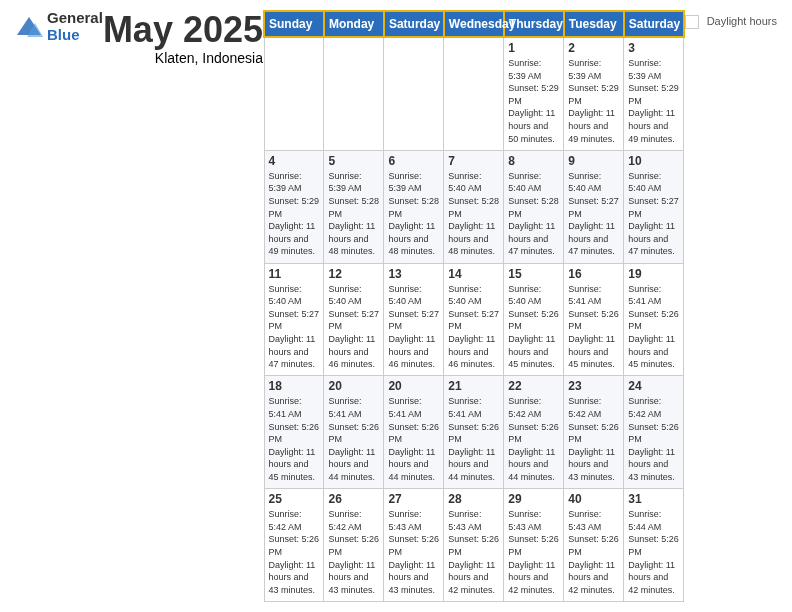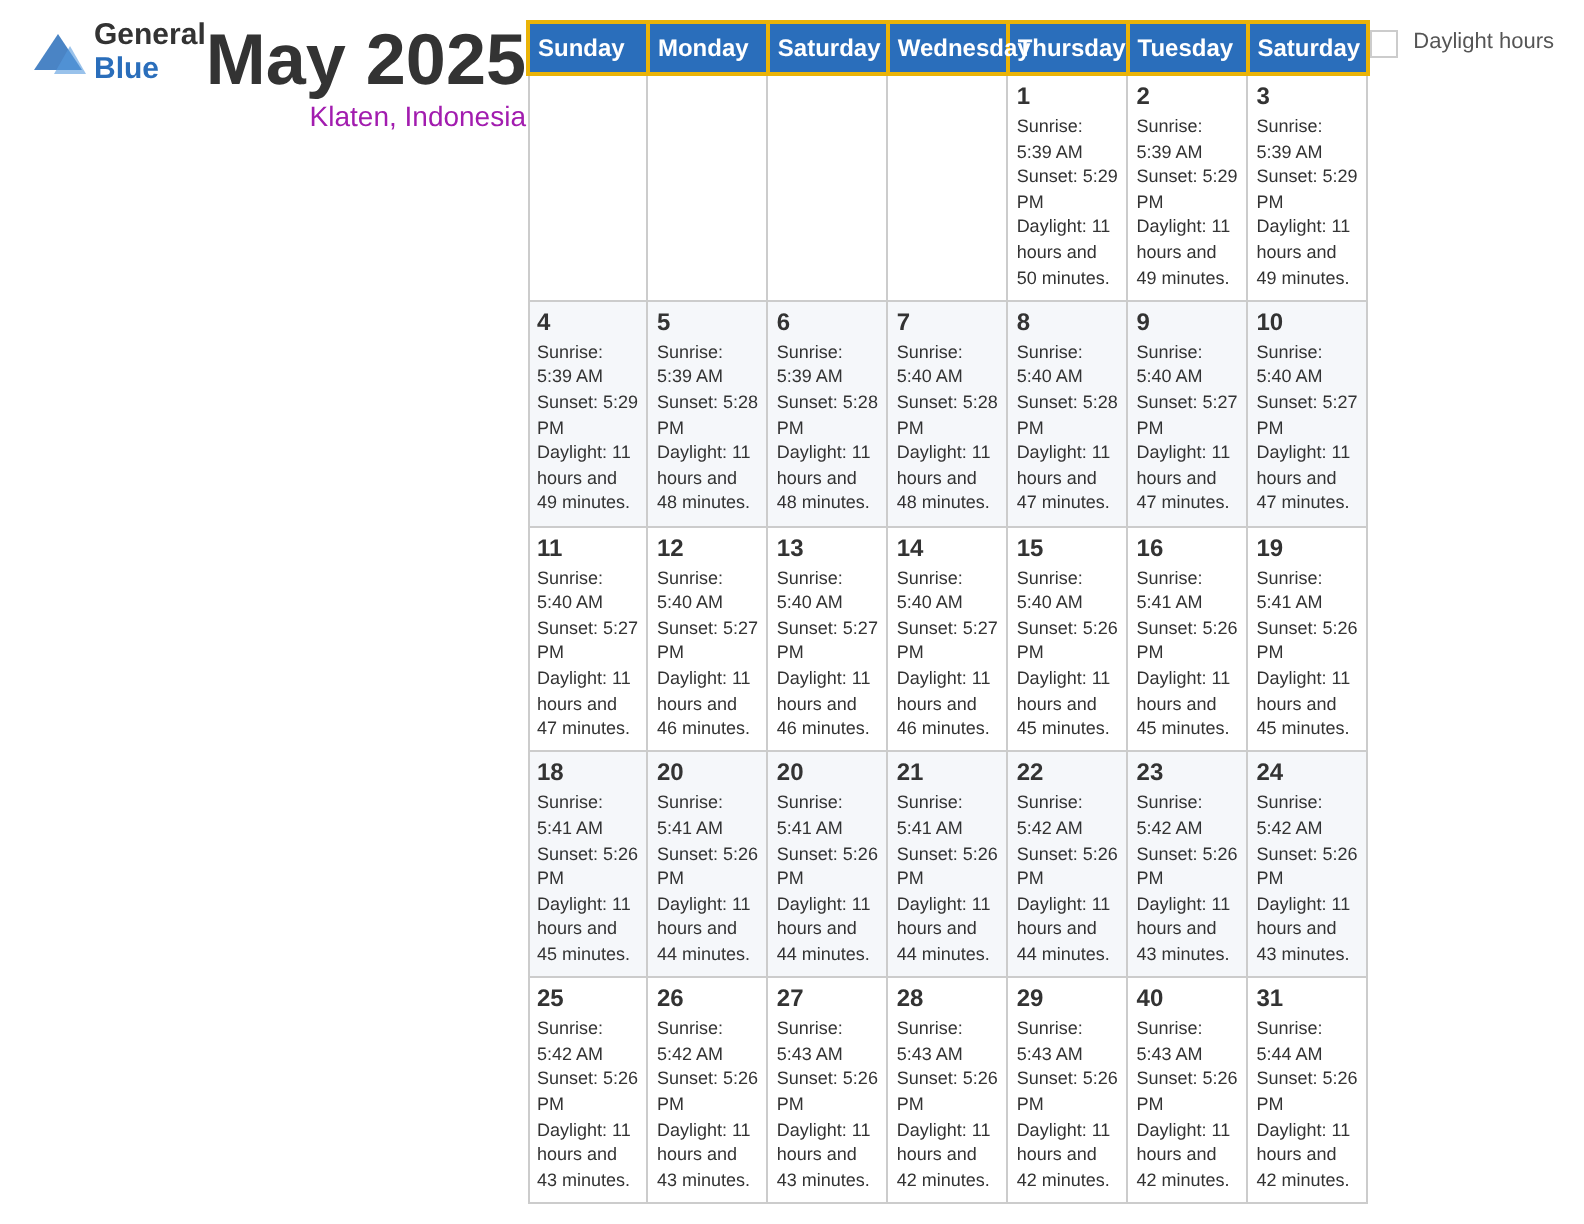--- a/index.html
+++ b/index.html
@@ -51,21 +51,21 @@
       text-align: right;
     }
     .title-month {
       font-size: 36px;
       font-weight: bold;
       color: #333;
       line-height: 1.1;
     }
     .title-location {
       font-size: 14px;
-      color: #a21caf;
+      color: #000000;
     }
     .calendar {
       flex: 1;
       border: 1px solid #ccc;
       border-collapse: collapse;
       width: 100%;
       table-layout: fixed;
     }
     .calendar th {
       background: #2a6ebb;

